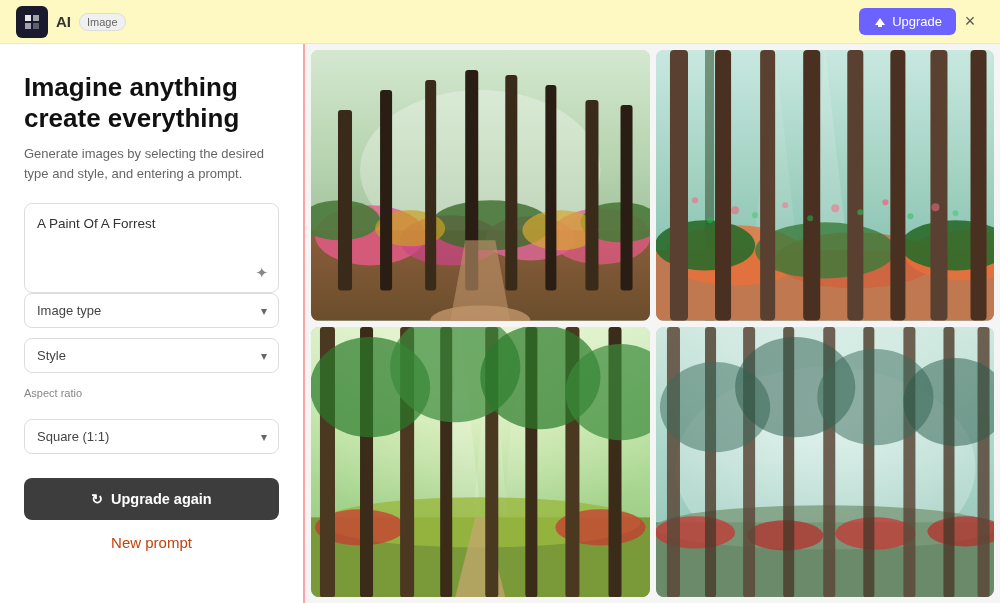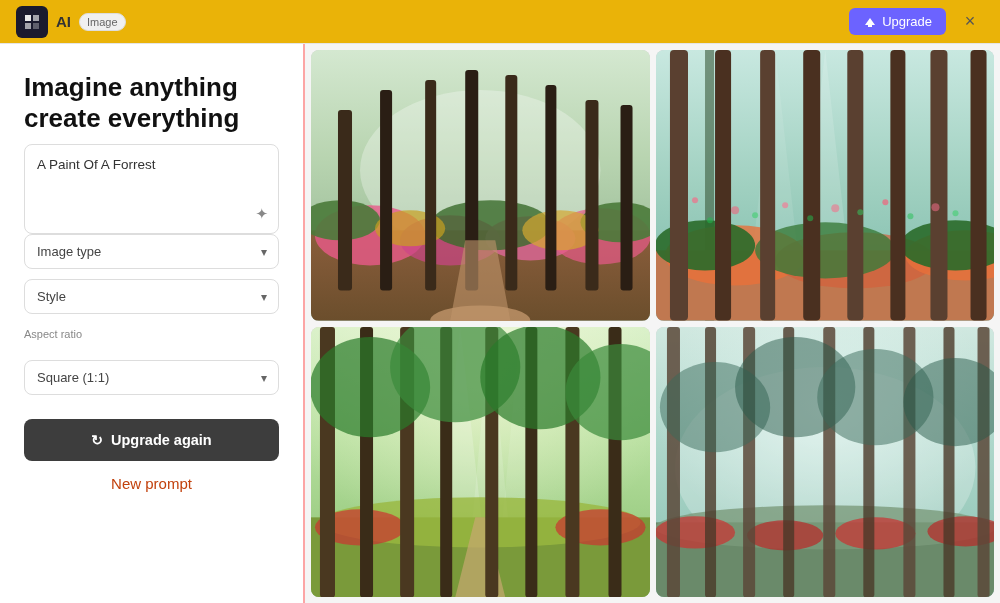--- a/index.html
+++ b/index.html
@@ -14,21 +14,21 @@
     }
 
     
     .header {
       display: flex;
       align-items: center;
       justify-content: space-between;
       padding: 0 16px;
       height: 44px;
       border-bottom: 1px solid #e5e5e5;
-      background: #eab308;
+      background: #fef9c3;
     }
     .header-left {
       display: flex;
       align-items: center;
       gap: 8px;
     }
     .logo-icon {
       width: 32px;
       height: 32px;
       background: #1a1a2e;
@@ -49,21 +49,20 @@
       background: #f0f0f0;
       color: #666;
       font-size: 11px;
       padding: 2px 7px;
       border-radius: 10px;
       border: 1px solid #ddd;
     }
     .header-right {
       display: flex;
       align-items: center;
-      gap: 10px;
     }
     .upgrade-btn {
       background: #6c63ff;
       color: white;
       border: none;
       border-radius: 6px;
       padding: 6px 14px;
       font-size: 13px;
       font-weight: 500;
       cursor: pointer;
@@ -251,20 +250,21 @@
     <button class="close-btn">
       <span>×</span>
     </button>
   </div>
 </div>
 
 <div class="main">
 
   <div class="sidebar">
     <h1 class="sidebar-title">Imagine anything<br>create everything</h1>
+    <p class="sidebar-subtitle">Generate images by selecting the desired type and style, and entering a prompt.</p>
 
     <div class="prompt-area">
       <textarea class="prompt-textarea" rows="3" style="">A Paint Of A Forrest</textarea>
       <span class="magic-icon">✦</span>
     </div>
 
     <div class="select-wrapper">
       <select>
         <option value="">Image type</option>
         <option>Photography</option>

